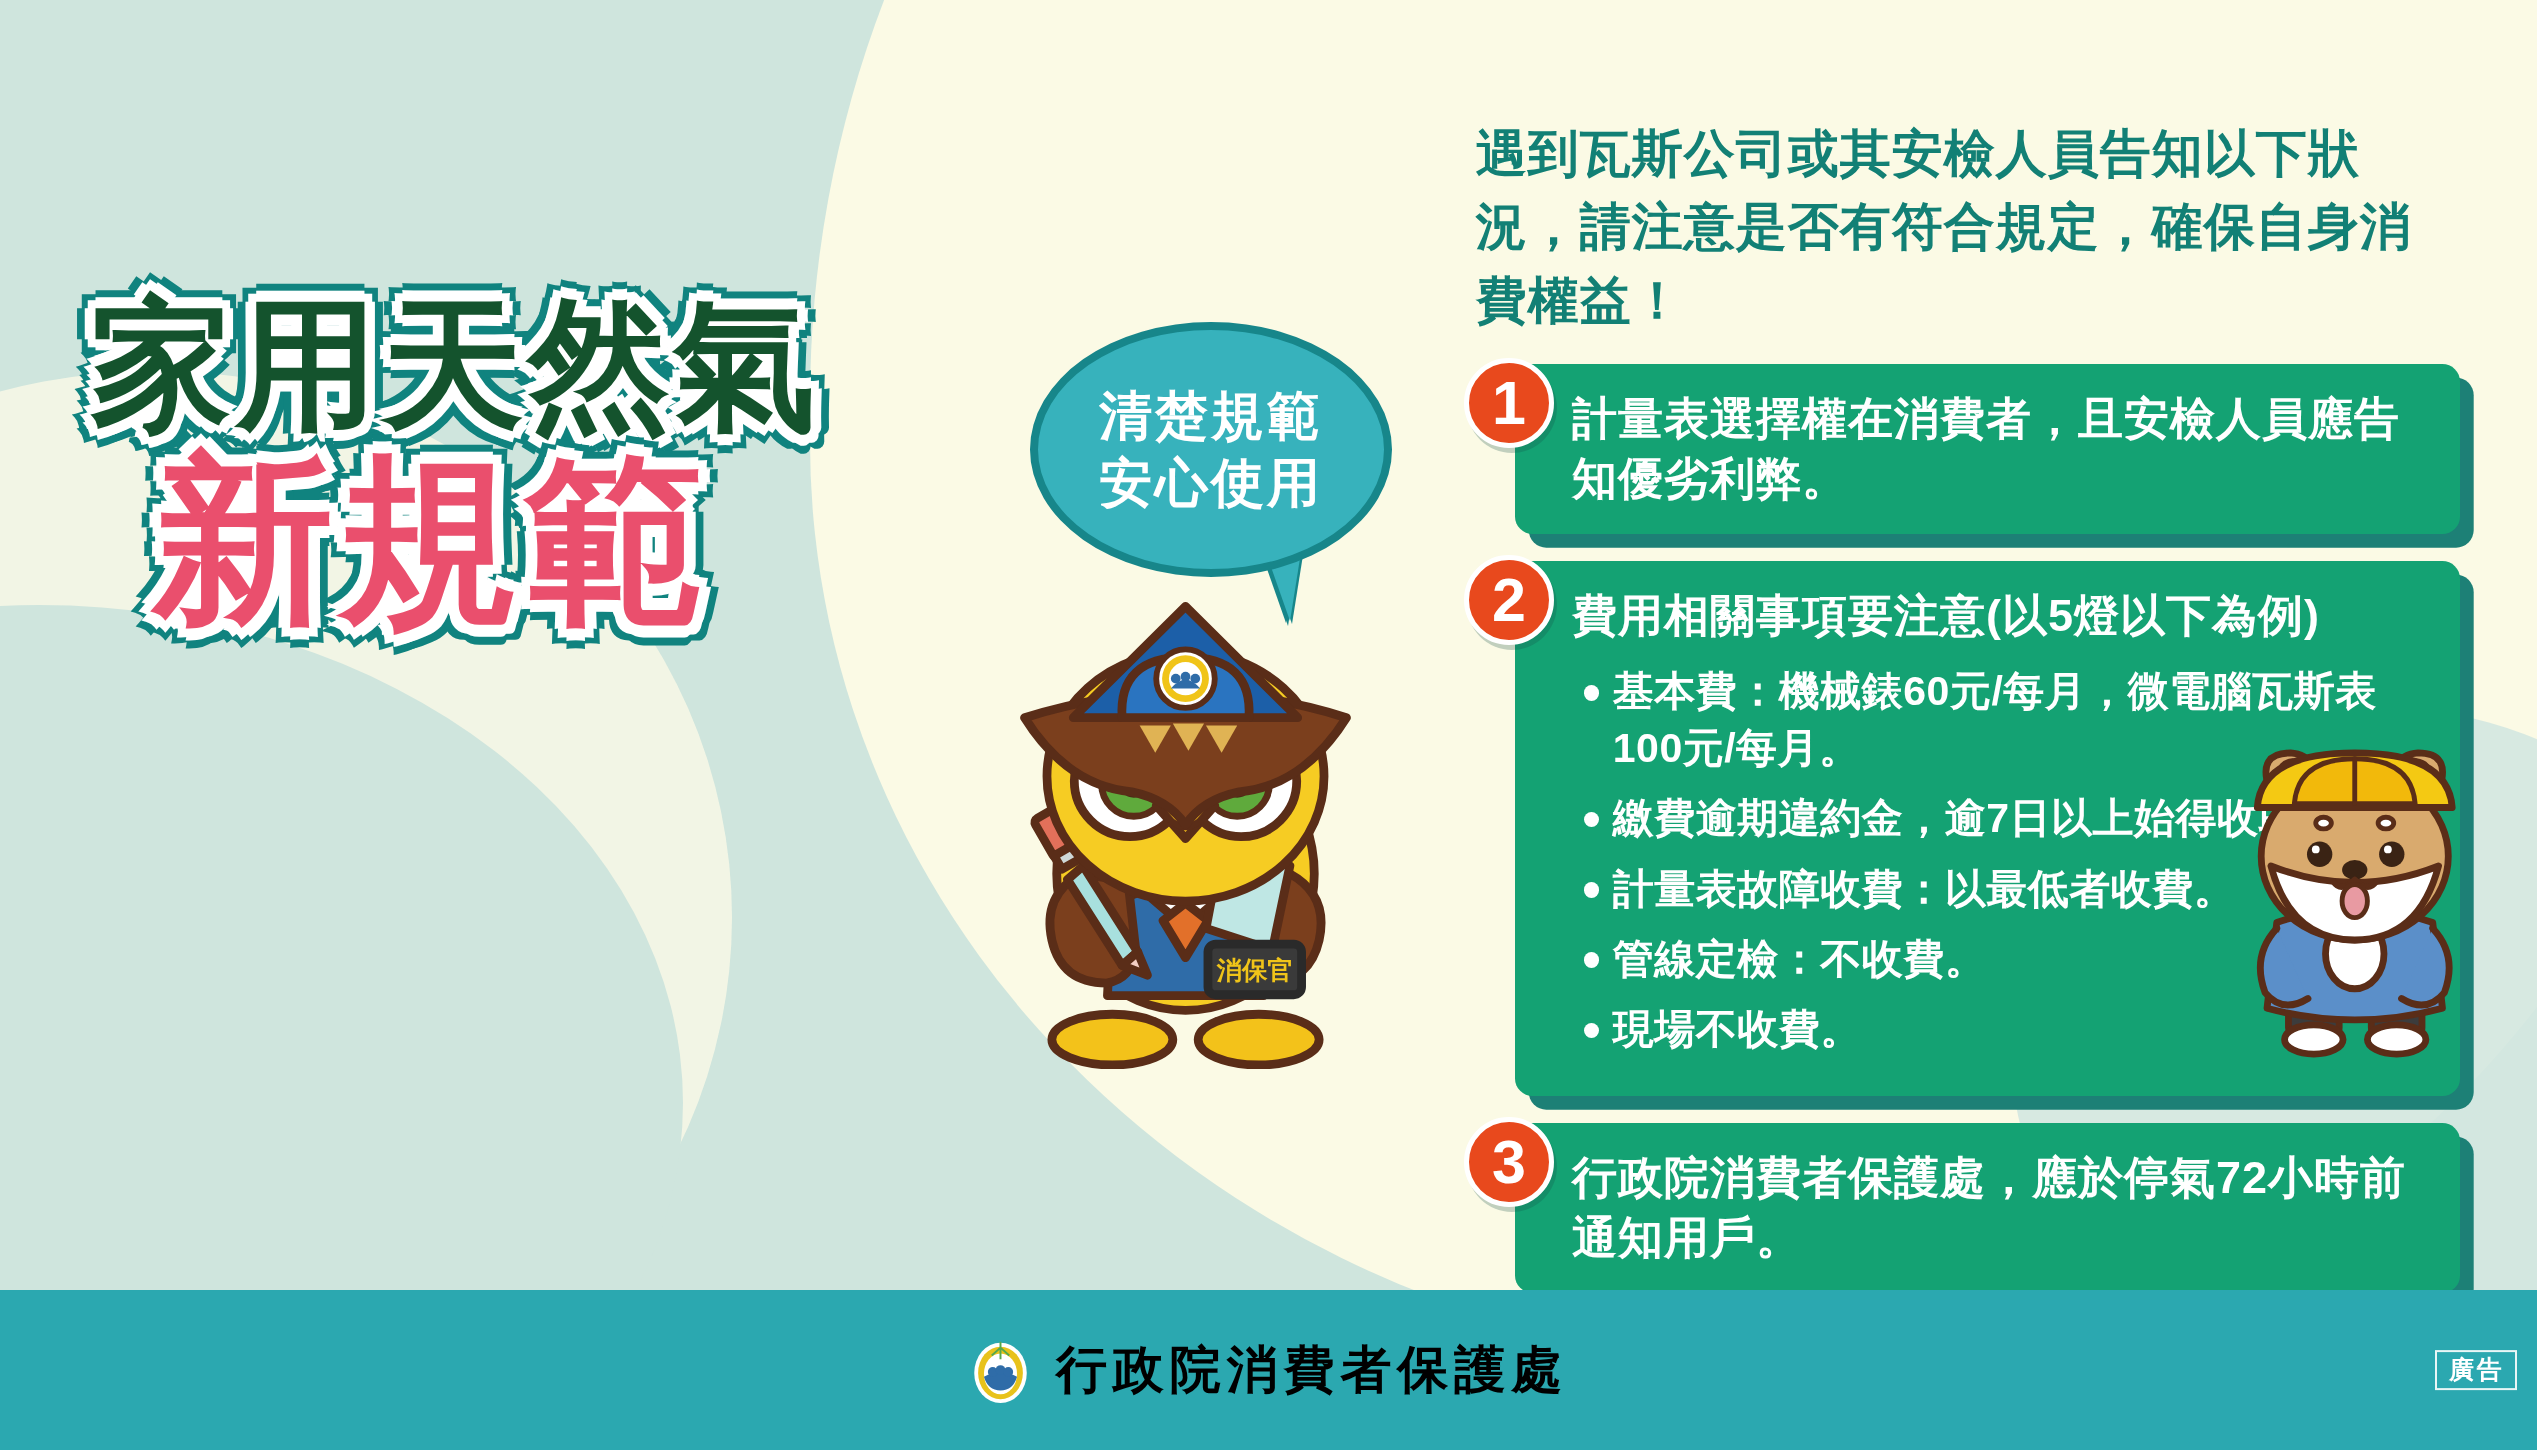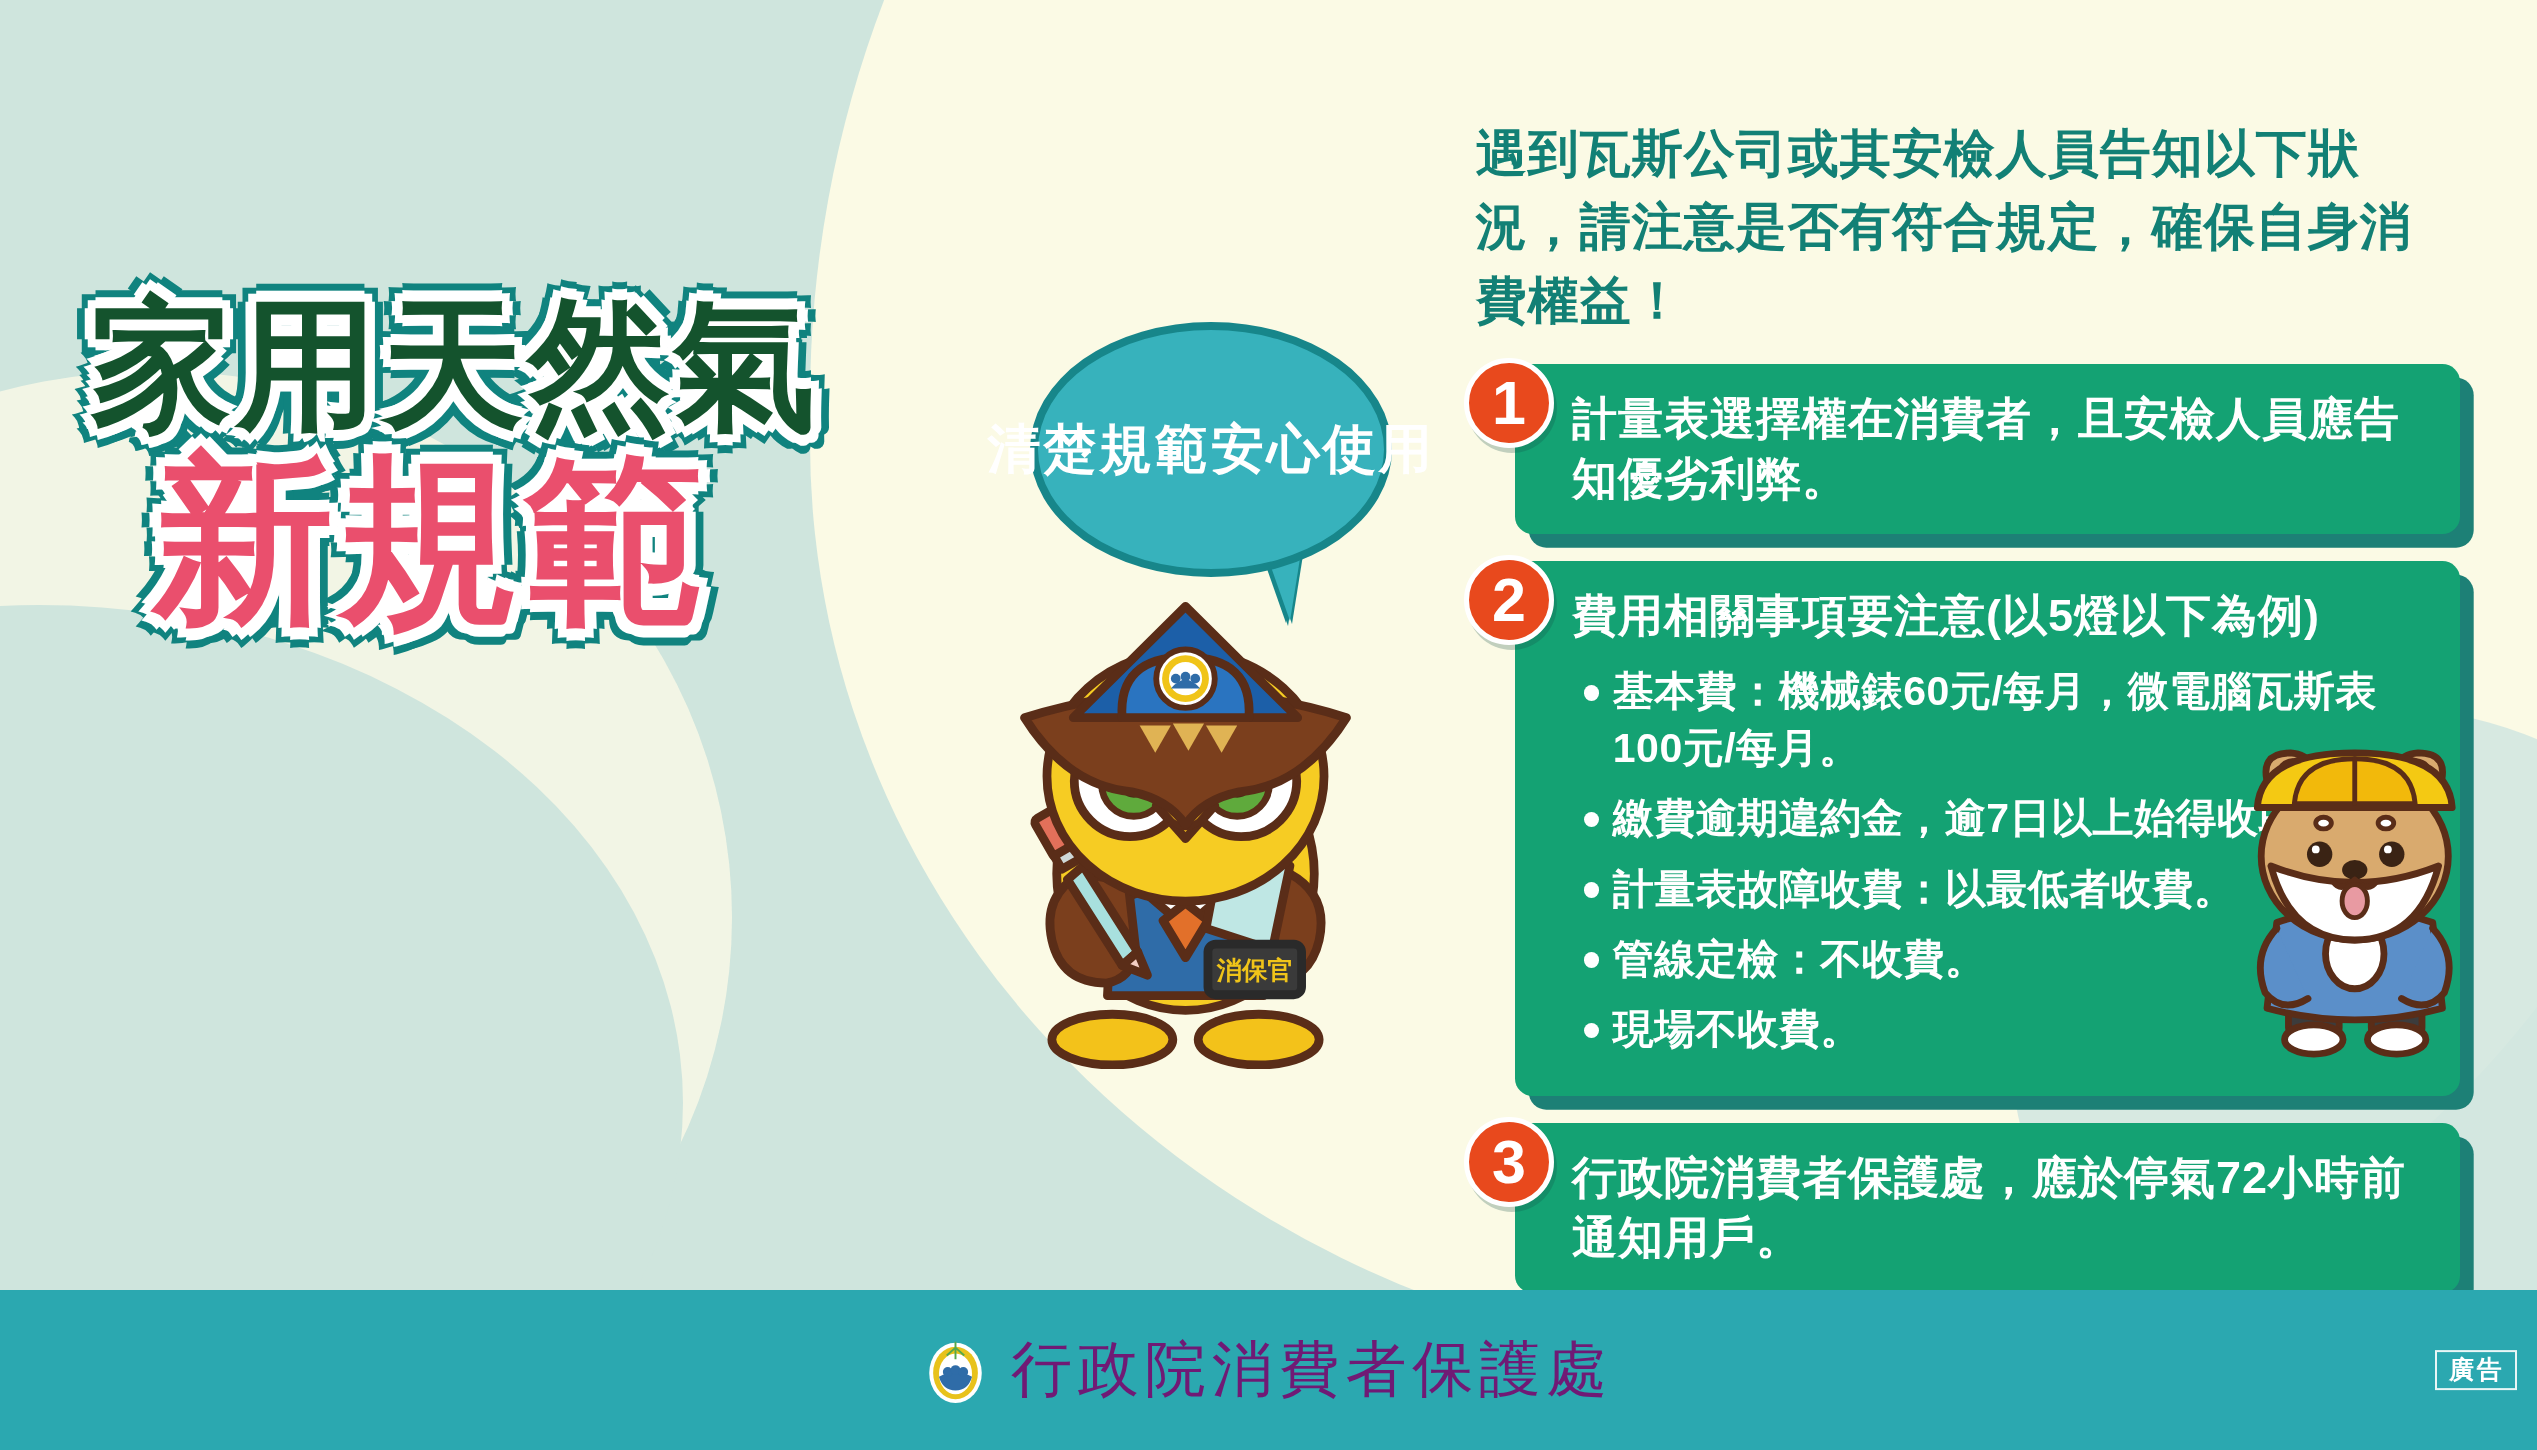--- a/index.html
+++ b/index.html
@@ -108,21 +108,21 @@
   
   .bubble {
     position: absolute;
     left: 1030px; top: 322px;
     width: 346px; height: 239px;
     background: #37b2bc;
     border: 8.8px solid #17868a;
     border-radius: 50%;
     z-index: 7;
     display: flex;
-    flex-direction: row;
+    flex-direction: column;
     align-items: center;
     justify-content: center;
   }
   .bubble-line {
     color: #ffffff;
     font-size: 53px;
     font-weight: 700;
     letter-spacing: 2.9px;
     line-height: 1.26;
     white-space: nowrap;
@@ -231,23 +231,23 @@
     left: 0; bottom: 0;
     width: 2538px; height: 160px;
     background: #2ba8b0;
     z-index: 12;
     display: flex;
     align-items: center;
     justify-content: center;
   }
   .footer-inner { display: flex; align-items: center; gap: 25px; }
   .footer-text {
-    color: #701a75;
-    font-size: 61px;
-    font-weight: 400;
+    color: #000000;
+    font-size: 51px;
+    font-weight: 700;
     letter-spacing: 5.9px;
   }
   .ad-badge {
     position: absolute;
     right: 21.5px; top: 50%;
     transform: translateY(-50%);
     border: 2.9px solid #e9f6f6;
     color: #ffffff;
     font-size: 25px;
     font-weight: 700;

